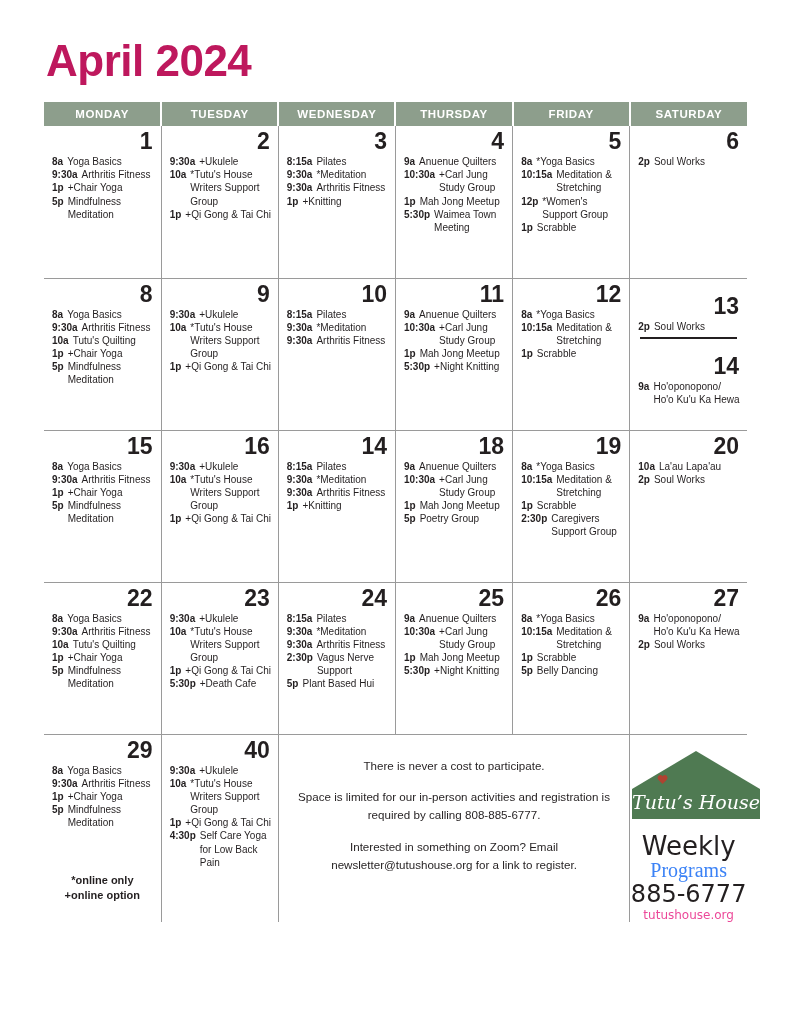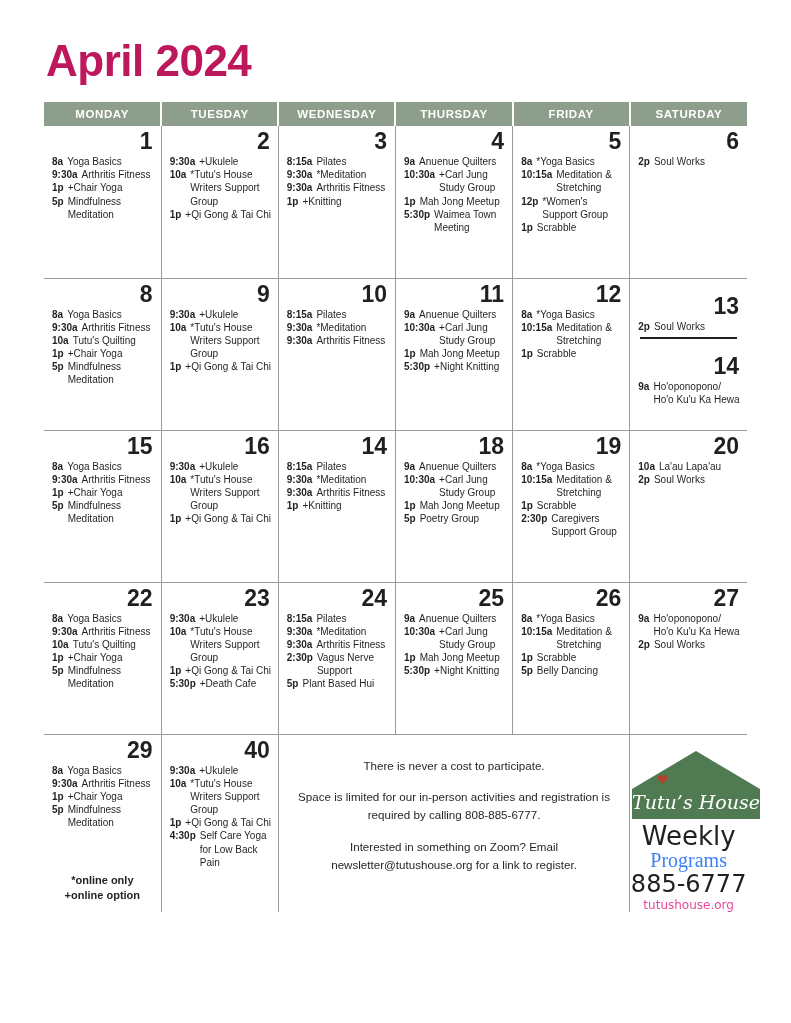--- a/index.html
+++ b/index.html
@@ -108,21 +108,21 @@
   .logo-house {
     position: relative;
     width: 132px;
     margin: 0 auto;
   }
   .logo-svg { display: block; }
   .logo-weekly {
     font-size: 26px;
     color: #231f20;
     line-height: 1.0;
-    margin-top: 2px;
+    margin-top: 12px;
     font-family: "DejaVu Sans", sans-serif;
     font-weight: normal;
     text-align: center;
   }
   .logo-programs {
     font-size: 20px;
     color: #3b82f6;
     line-height: 1.1;
     font-family: Liberation Serif, serif;
   }

